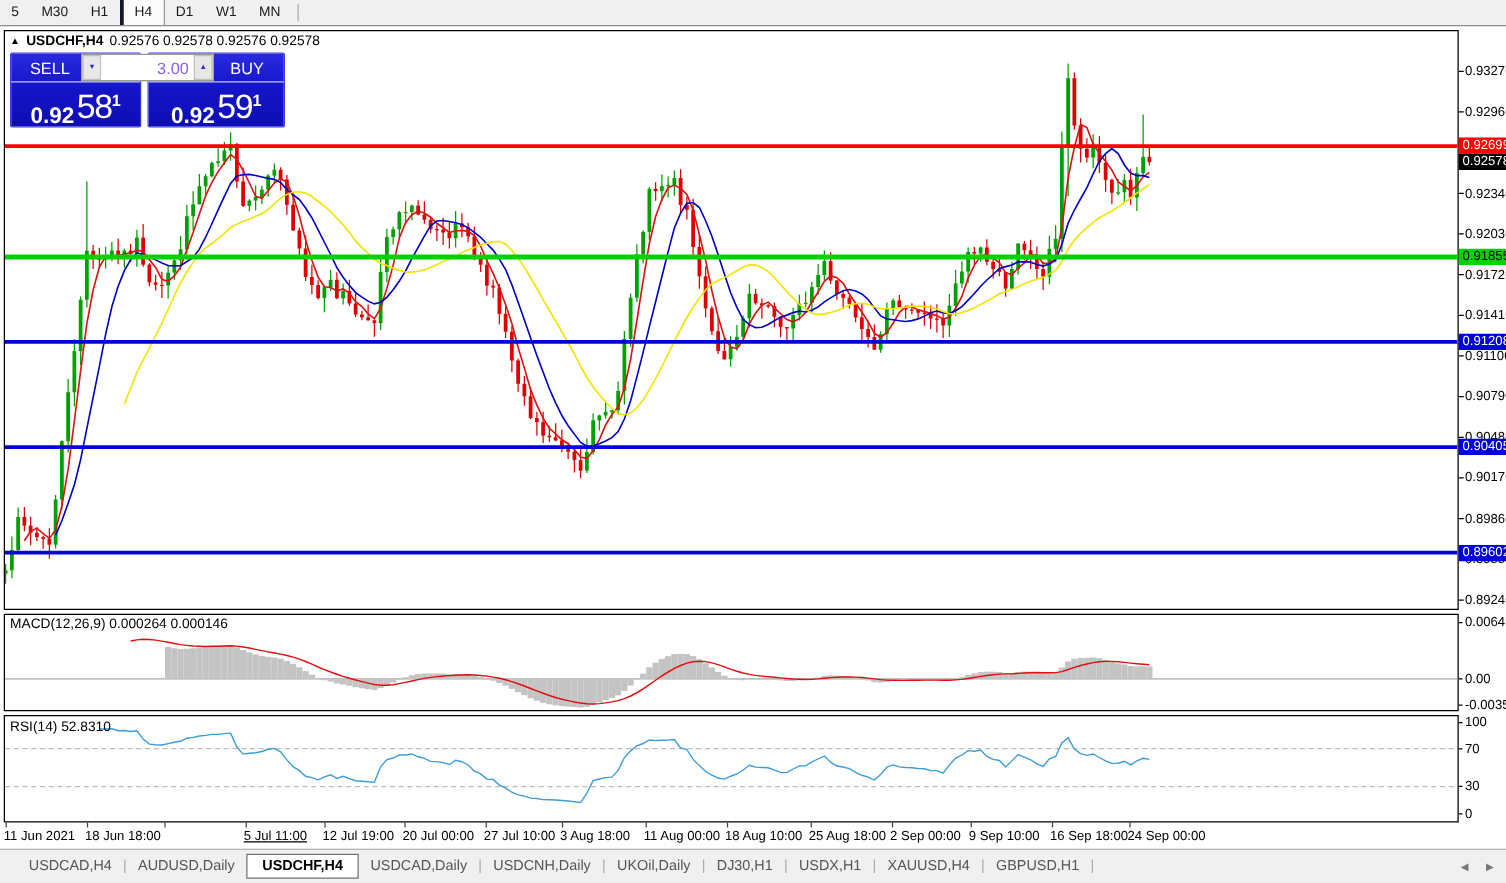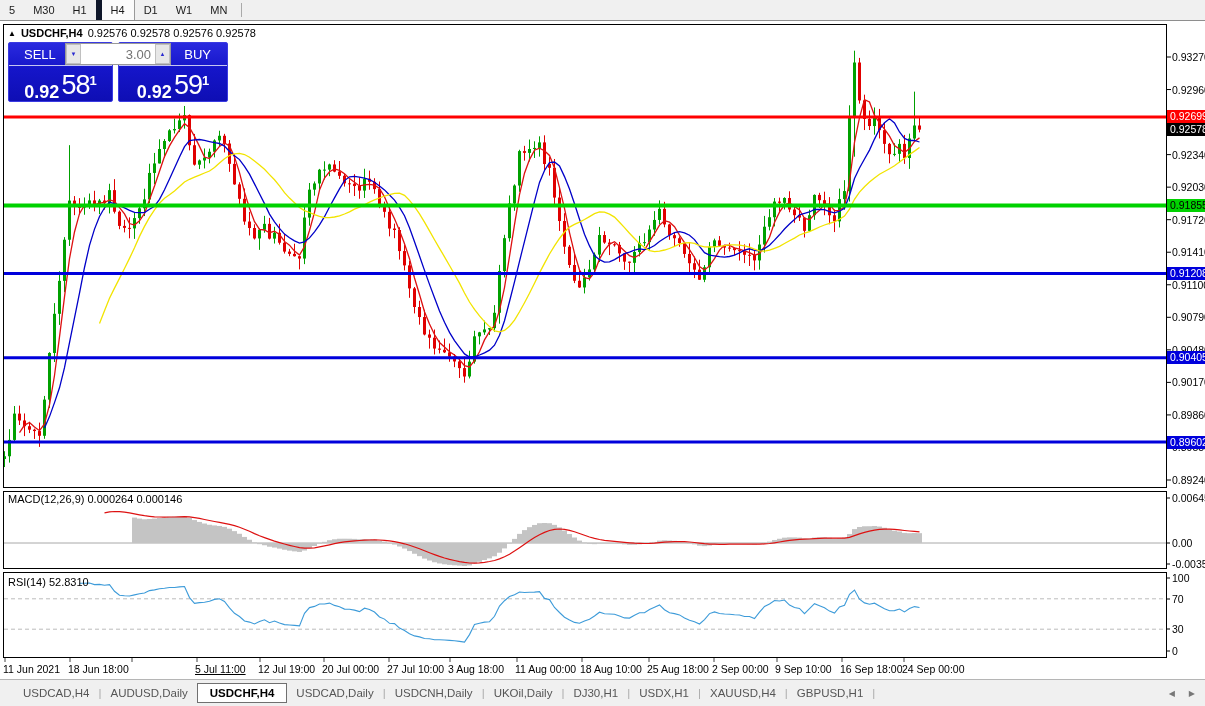--- a/index.html
+++ b/index.html
@@ -4,21 +4,21 @@
 <style>
   html,body{margin:0;padding:0;}
   body{background:#d0d0d0;}
   .app{position:relative;width:1205px;height:706px;background:#f0f0f0;
        font-family:"Liberation Sans",sans-serif;overflow:hidden;}
   
   .toolbar{position:absolute;left:0;top:0;width:1205px;height:20px;background:#f0f0f0;
            border-bottom:1px solid #8e8e8e;display:flex;align-items:center;}
   .tf-btn{font-size:11px;color:#1a1a1a;height:20px;display:flex;align-items:center;
           padding:0 9px;cursor:default;}
-  .tf-btn.active{background:#fbfbfb;border-left:6px solid #0f172a;border-right:1px solid #9a9a9a;}
+  .tf-btn.active{background:#fbfbfb;border-left:3px solid #0f172a;border-right:1px solid #9a9a9a;}
   .tb-sep{width:1px;height:14px;background:#aaa;margin:0 5px;}
   
   svg#cv{position:absolute;left:0;top:0;}
   
   .chart-title{position:absolute;left:8px;top:27px;font-size:11px;color:#000;white-space:nowrap;}
   .chart-title .tri{font-size:8px;vertical-align:1px;}
   .chart-title .sym{font-weight:bold;margin:0 5px 0 5px;}
   
   .trade{position:absolute;left:8px;top:42px;width:220px;height:52px;}
   .tblock{position:absolute;top:0;height:60px;border-radius:2px;
@@ -33,21 +33,21 @@
   .tprice{height:36px;display:flex;align-items:flex-end;justify-content:center;
           color:#fff;padding-bottom:2px;}
   .p-small{font-size:18px;font-weight:bold;margin-right:2px;line-height:20px;}
   .p-big{font-size:27px;line-height:33px;letter-spacing:-1px;}
   .p-sup{font-size:13px;font-weight:bold;line-height:10px;margin-bottom:16px;}
   .spin{position:absolute;left:57px;top:1px;width:106px;height:22px;background:#f0f0f0;
         border:1px solid #999;box-sizing:border-box;display:flex;}
   .spin-btn{width:15px;background:#e7e7e7;border:1px solid #c0c0c0;box-sizing:border-box;
             display:flex;align-items:center;justify-content:center;font-size:6px;color:#2a2ad0;}
   .spin-val{flex:1;background:#fff;border:0;font-family:"Liberation Sans",sans-serif;
-            font-size:13px;color:#737373;text-align:right;padding:0 4px;min-width:0;}
+            font-size:13px;color:#8b5cf6;text-align:right;padding:0 4px;min-width:0;}
   
   .tick-label{position:absolute;left:1172px;font-size:10.5px;color:#000;line-height:12px;white-space:nowrap;}
   .badge{position:absolute;left:1167px;width:38px;height:13px;font-size:10.5px;line-height:13px;
          padding-left:3px;box-sizing:border-box;white-space:nowrap;}
   .ind-label{position:absolute;left:8px;font-size:11px;color:#000;white-space:nowrap;}
   .time-label{position:absolute;top:663px;font-size:10.5px;color:#000;white-space:nowrap;}
   
   .tabbar{position:absolute;left:0;top:679px;width:1205px;height:27px;background:#f0f0f0;
           border-top:1px solid #b5b5b5;display:flex;align-items:center;font-size:11.5px;color:#555;
           padding-left:14px;box-sizing:border-box;}

